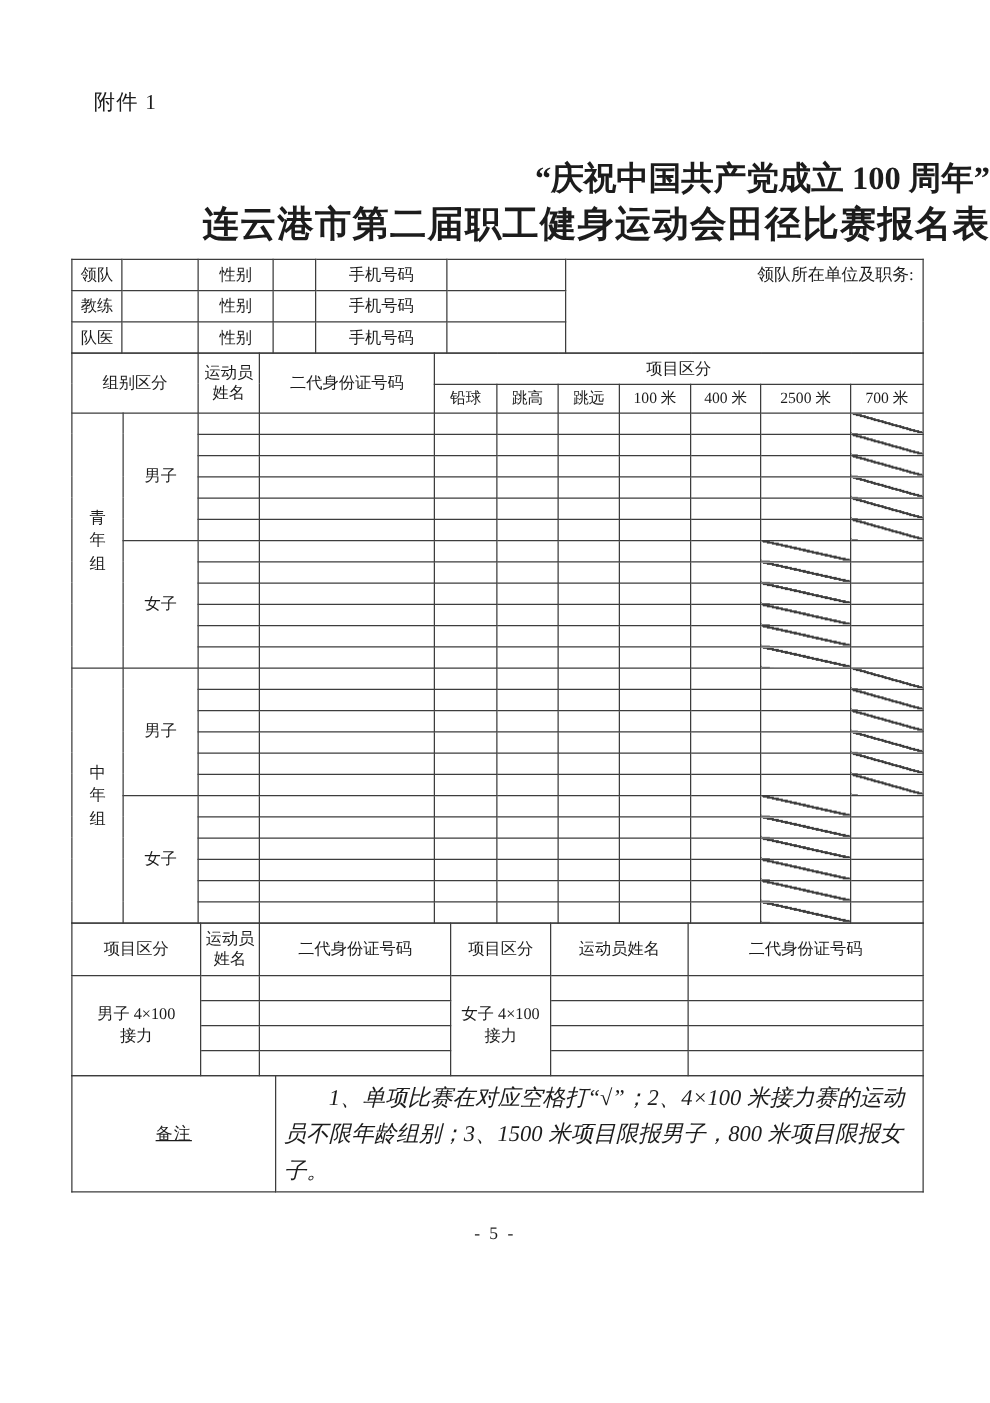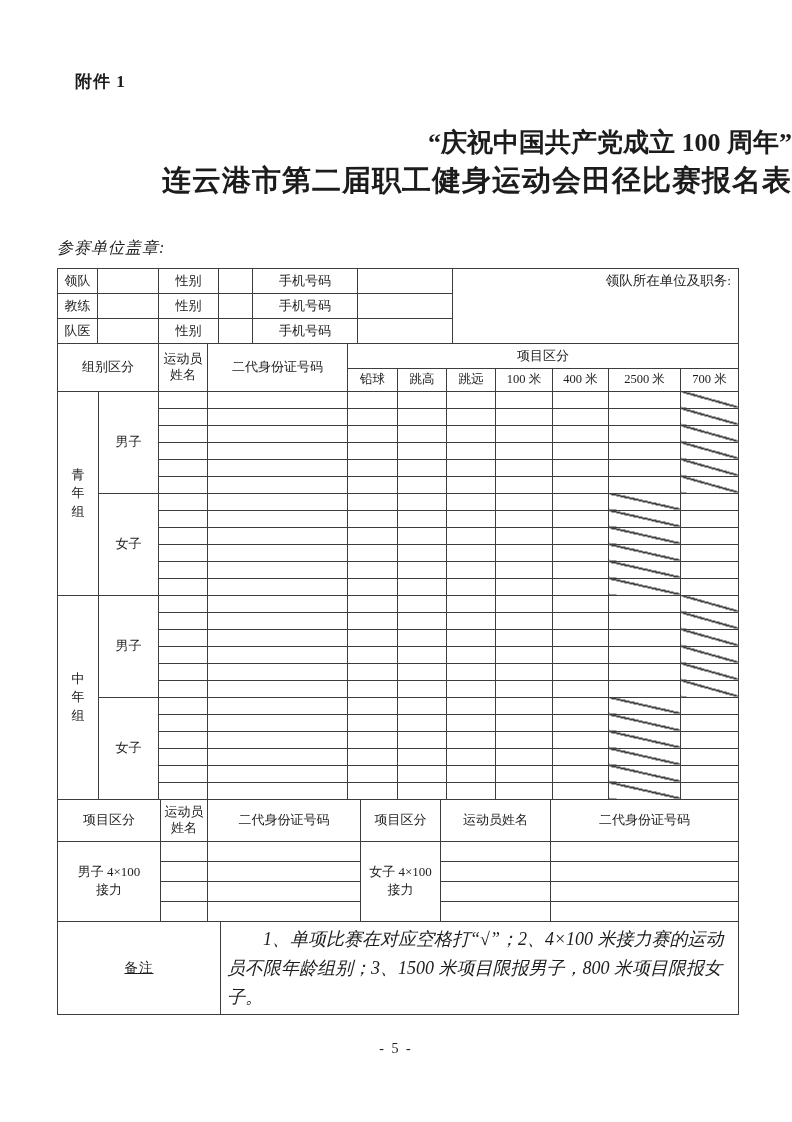--- a/index.html
+++ b/index.html
@@ -10,21 +10,20 @@
     height: 1122px;
     background: #ffffff;
     font-family: "Liberation Serif", "DejaVu Serif", serif;
     color: #1c1c1c;
     overflow: hidden;
   }
   .attachment {
     margin: 70px 0 0 75px;
     font-size: 17px;
     letter-spacing: 1px;
-    font-weight: bold;
   }
   .title { margin-top: 34px; text-align: right; font-weight: bold; line-height: 1.2; }
   .title .line1 { font-size: 26px; }
   .title .line2 { font-size: 29px; margin-top: 5px; letter-spacing: 1px; }
   .seal {
     margin: 40px 0 0 57px;
     font-size: 16px;
     font-style: italic;
     letter-spacing: 1px;
   }
@@ -76,21 +75,20 @@
 
 <div class="page">
 
   <div class="attachment">附件 1</div>
 
   <div class="title">
     <div class="line1">“庆祝中国共产党成立 100 周年”</div>
     <div class="line2">连云港市第二届职工健身运动会田径比赛报名表</div>
   </div>
 
-  <div class="seal">参赛单位盖章:</div>
 
   <div class="form">
 
     <table class="officials">
       <colgroup>
         <col style="width:40px">
           <col style="width:61px">
           <col style="width:60px">
         <col style="width:34px">
           <col style="width:105px">

